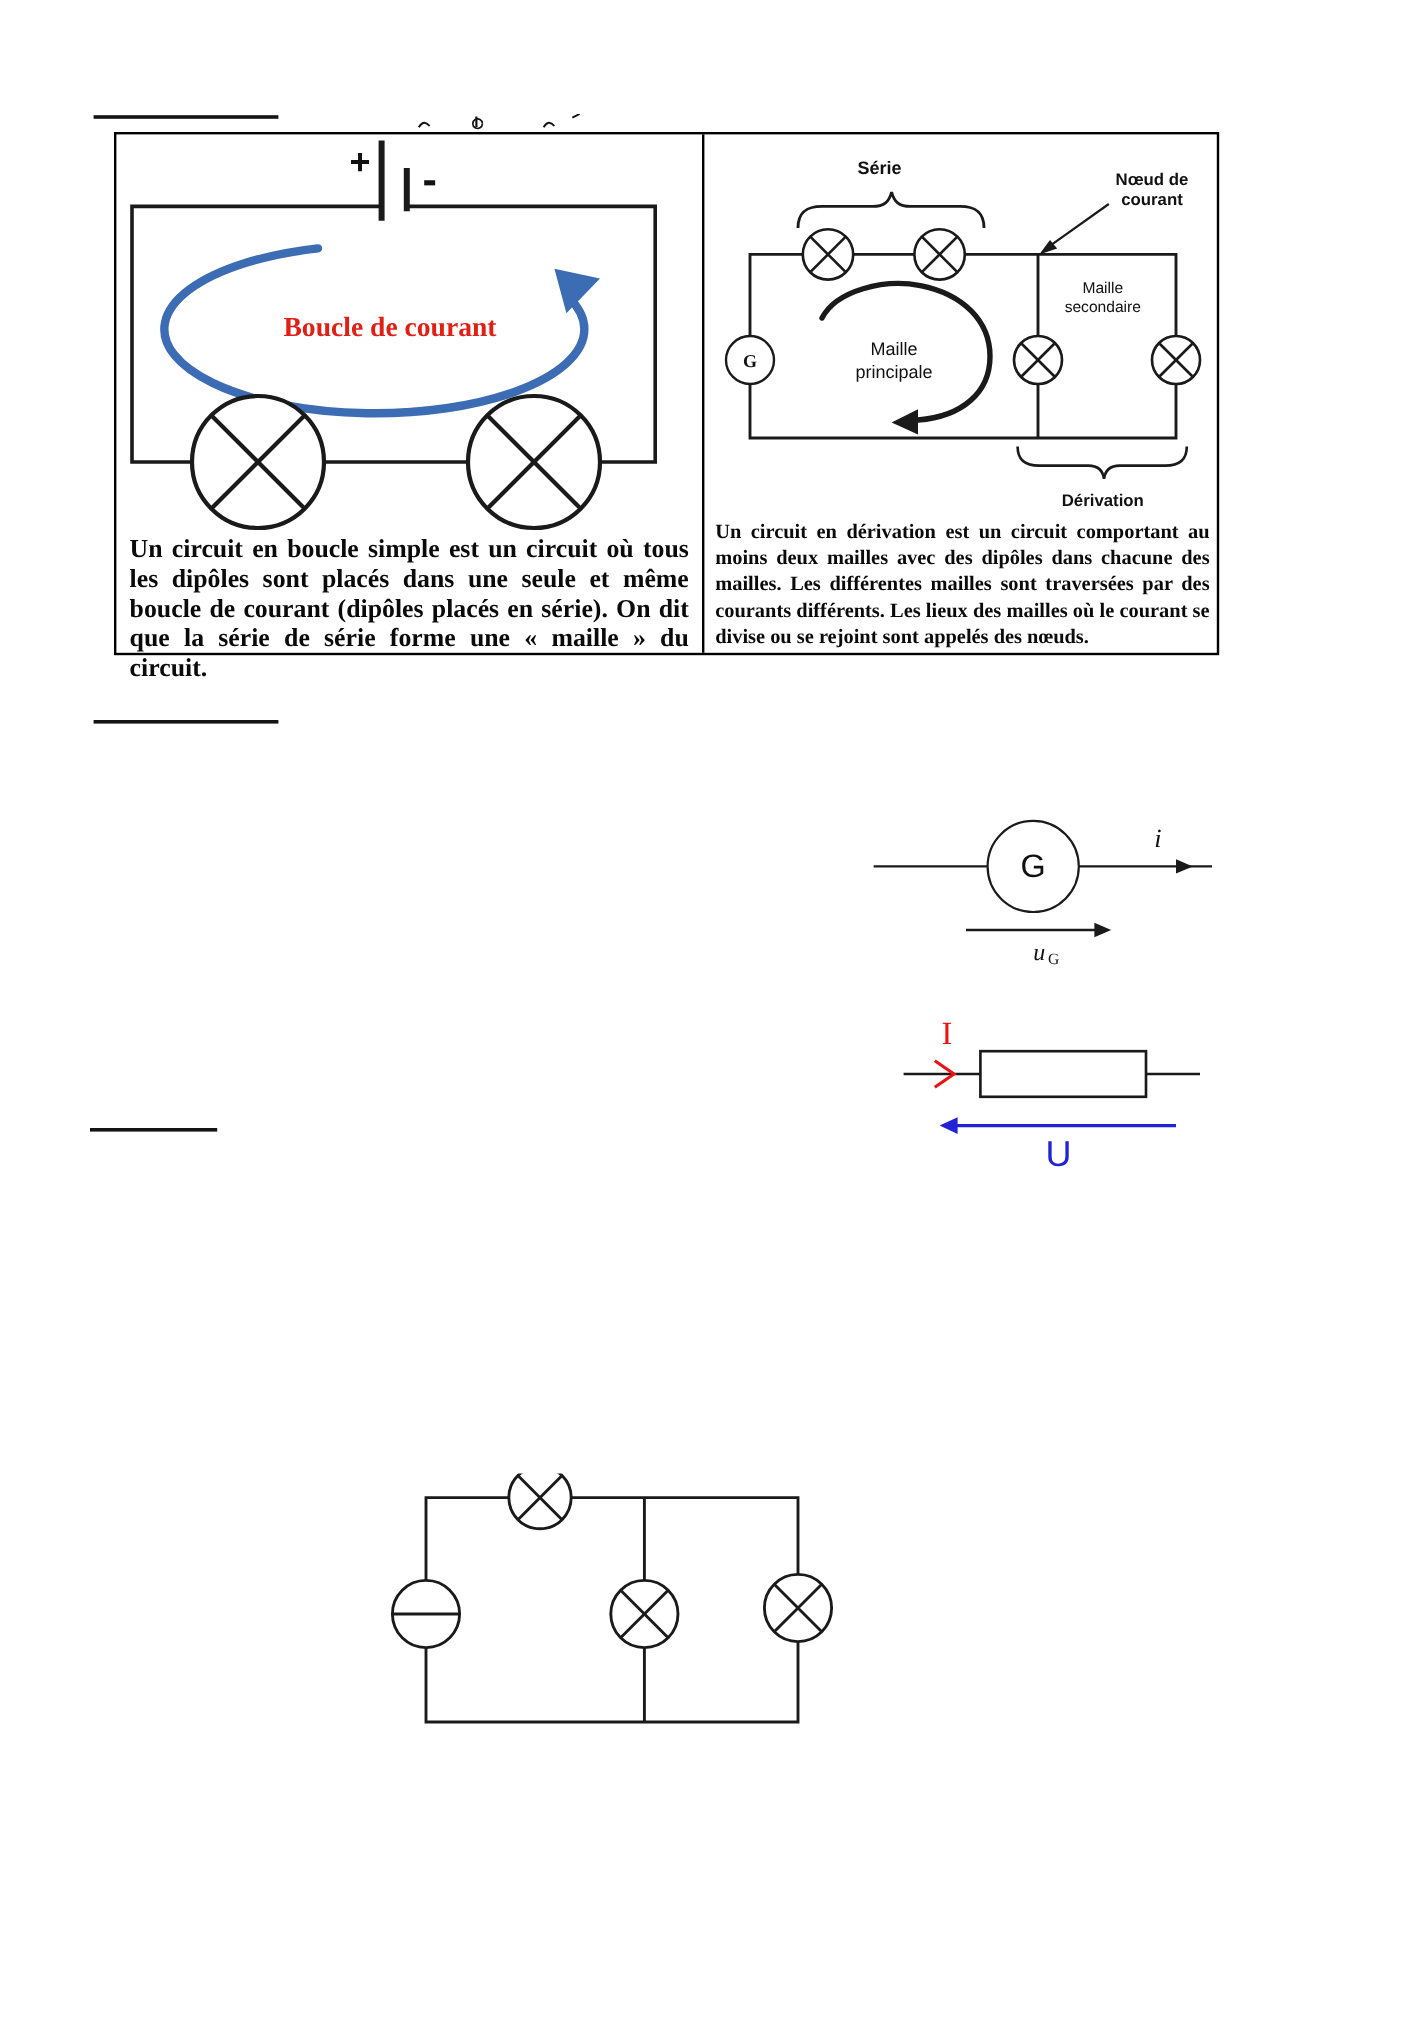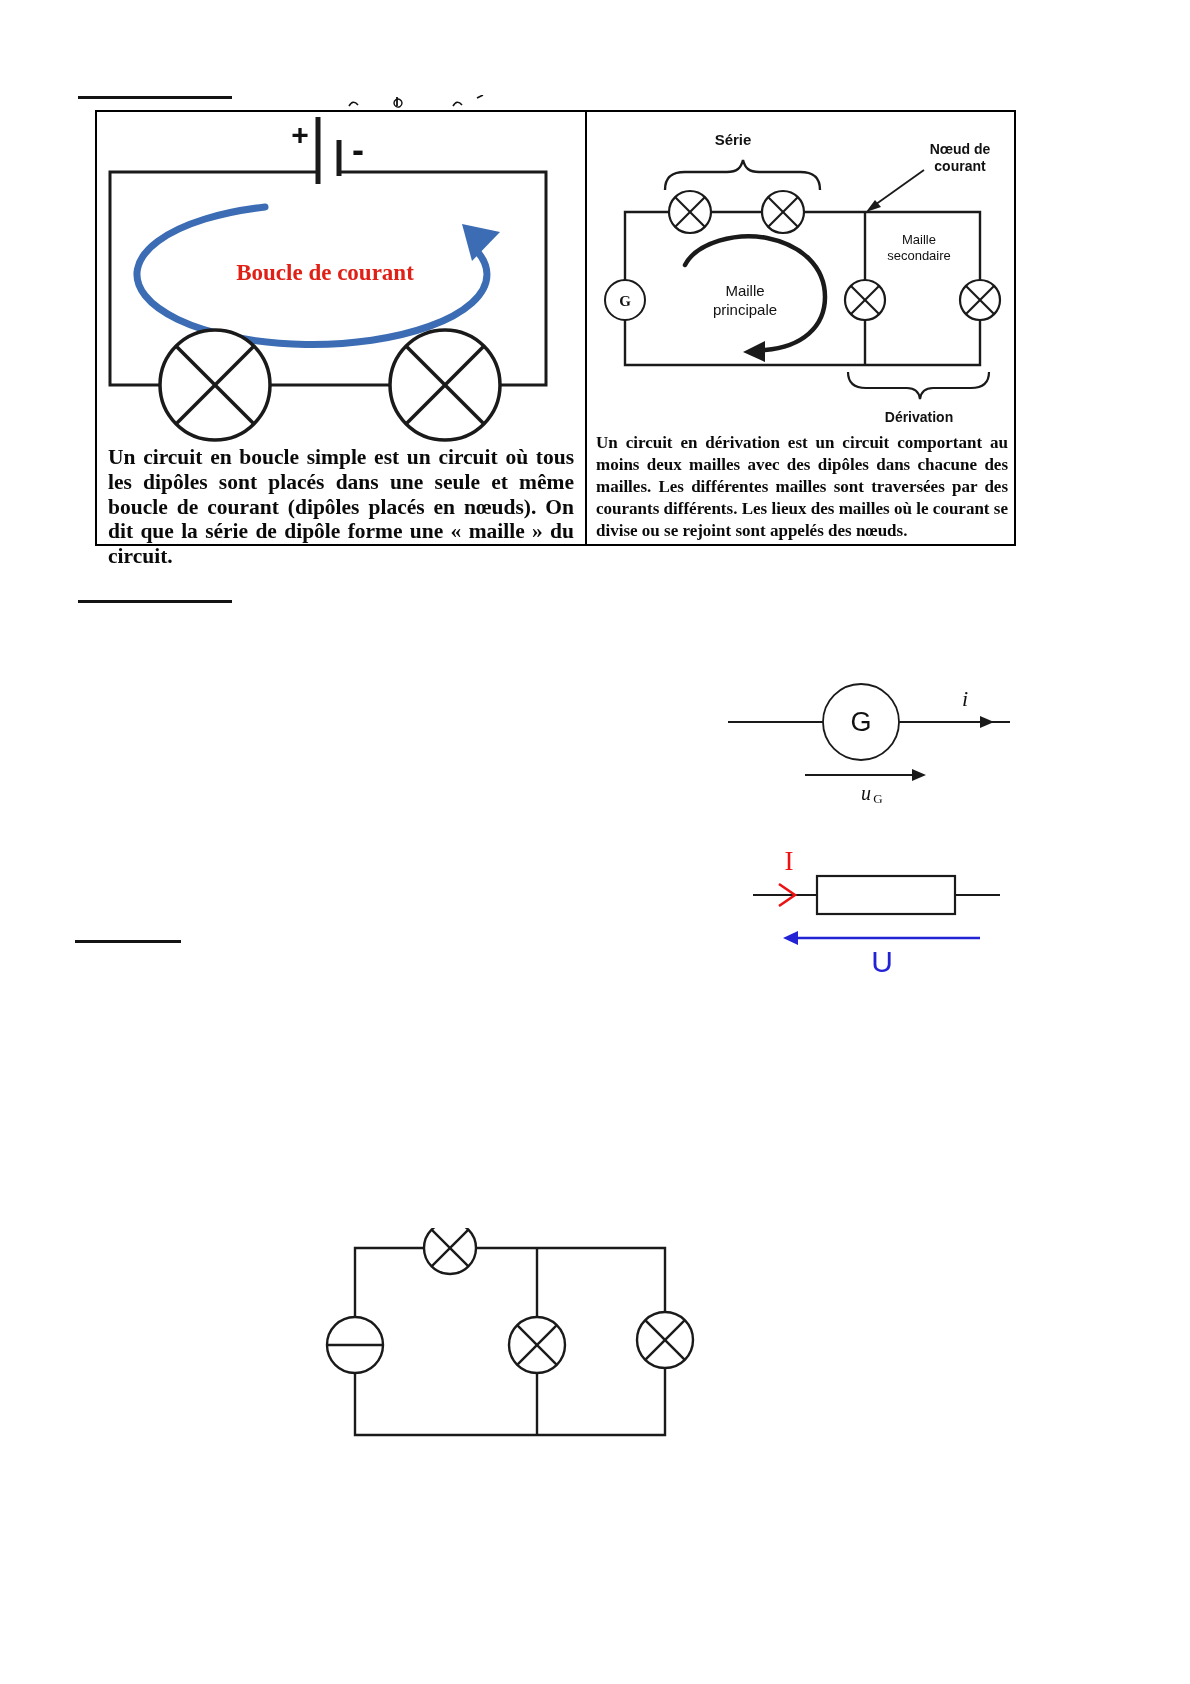--- a/index.html
+++ b/index.html
@@ -30,21 +30,21 @@
     <path d="M4 11 q4 -7 9 -1" stroke="#111" stroke-width="1.6" fill="none"></path>
     <path d="M52 2 v9" stroke="#111" stroke-width="1.8" fill="none"></path>
     <path d="M57 8 a4 4 0 1 0 0 .1" stroke="#111" stroke-width="1.4" fill="none"></path>
     <path d="M108 11 q4 -7 9 -1" stroke="#111" stroke-width="1.6" fill="none"></path>
     <path d="M132 3 l6 -3" stroke="#111" stroke-width="1.6" fill="none"></path>
   </svg>
 
   <div class="figure-box">
     <div class="cell-divider"></div>
 
-    <div class="caption caption-left">Un circuit en boucle simple est un circuit où tous les dipôles sont placés dans une seule et même boucle de courant (dipôles placés en nœuds). On dit que la série de dipôle forme une « maille » du circuit.</div>
+    <div class="caption caption-left">Un circuit en boucle simple est un circuit où tous les dipôles sont placés dans une seule et même boucle de courant (dipôles placés en série). On dit que la série de série forme une « maille » du circuit.</div>
 
     <div class="caption caption-right">Un circuit en dérivation est un circuit comportant au moins deux mailles avec des dipôles dans chacune des mailles. Les différentes mailles sont traversées par des courants différents. Les lieux des mailles où le courant se divise ou se rejoint sont appelés des nœuds.</div>
   </div>
 
   <svg class="abs" style="left:96px; top:112px;" width="487" height="330" viewBox="0 0 487 330">
 
     <path d="M222 60 H14 V273 H450 V60 H243" fill="none" stroke="#1a1a1a" stroke-width="3"></path>
 
     <g>
       <line x1="222" y1="5" x2="222" y2="72" stroke="#1a1a1a" stroke-width="5"></line>

